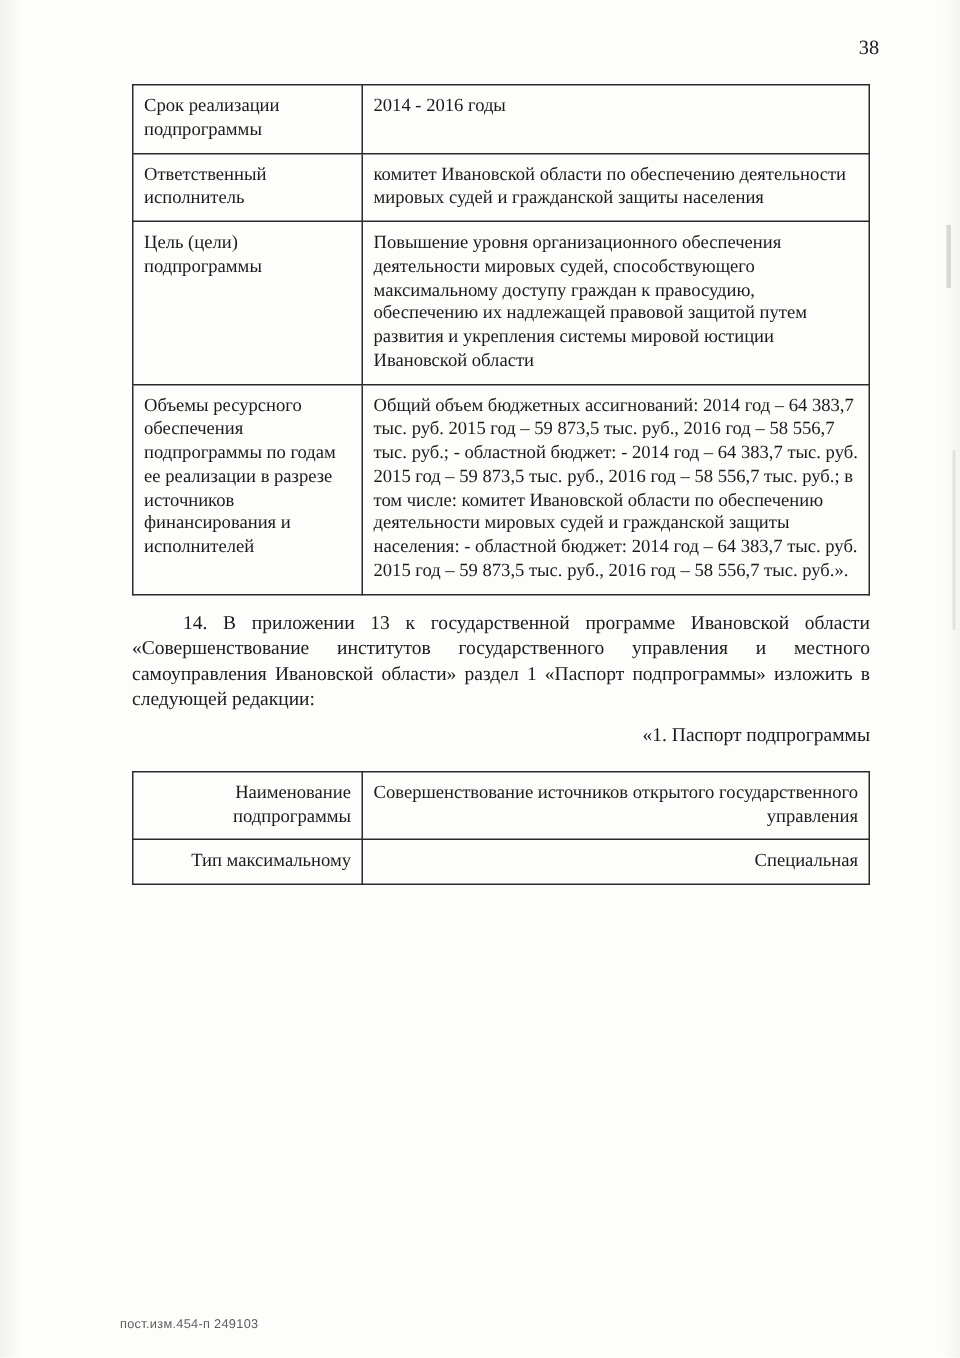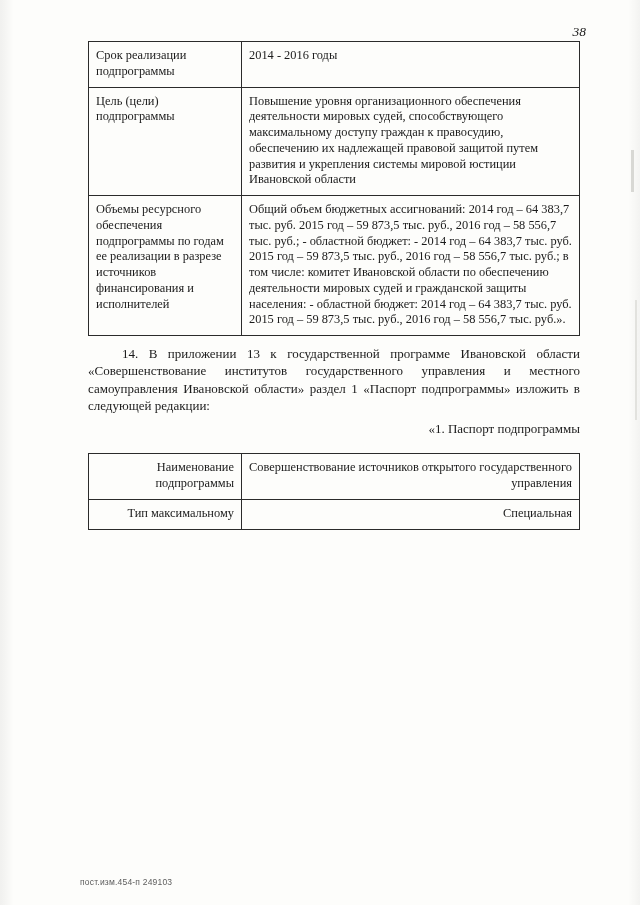--- a/index.html
+++ b/index.html
@@ -28,27 +28,26 @@
     background:
       linear-gradient(90deg, rgba(0,0,0,0.05) 0px, rgba(0,0,0,0) 14px),
       linear-gradient(270deg, rgba(0,0,0,0.04) 0px, rgba(0,0,0,0) 12px);
     pointer-events: none;
   }
   .page-number {
     position: absolute;
     top: 24px;
     right: 54px;
     font-size: 13.5px;
-    font-style: italic;
     font-family: "Liberation Serif", serif;
   }
   .content {
     position: absolute;
     left: 88px;
-    top: 41px;
+    top: 56px;
     width: 492px;
   }
   table.doc-table {
     width: 100%;
     border-collapse: collapse;
     table-layout: fixed;
   }
   table.doc-table td {
     border: 1px solid #2b2b2b;
     vertical-align: top;
@@ -117,20 +116,31 @@
 
     <table class="doc-table">
       <tbody>
         <tr>
           <td class="col-label">
             <div class="cell-lines">Срок реализации
 подпрограммы</div>
           </td>
           <td>
             <div class="cell-lines">2014 - 2016 годы</div>
+          </td>
+        </tr>
+        <tr>
+          <td class="col-label">
+            <div class="cell-lines">Ответственный
+исполнитель</div>
+          </td>
+          <td>
+            <div class="cell-lines">комитет Ивановской области по обеспечению
+деятельности мировых судей и гражданской защиты
+населения</div>
           </td>
         </tr>
         <tr>
           <td class="col-label">
             <div class="cell-lines">Цель (цели)
 подпрограммы</div>
           </td>
           <td>
             <div class="cell-lines">Повышение уровня организационного обеспечения
 деятельности мировых судей, способствующего

